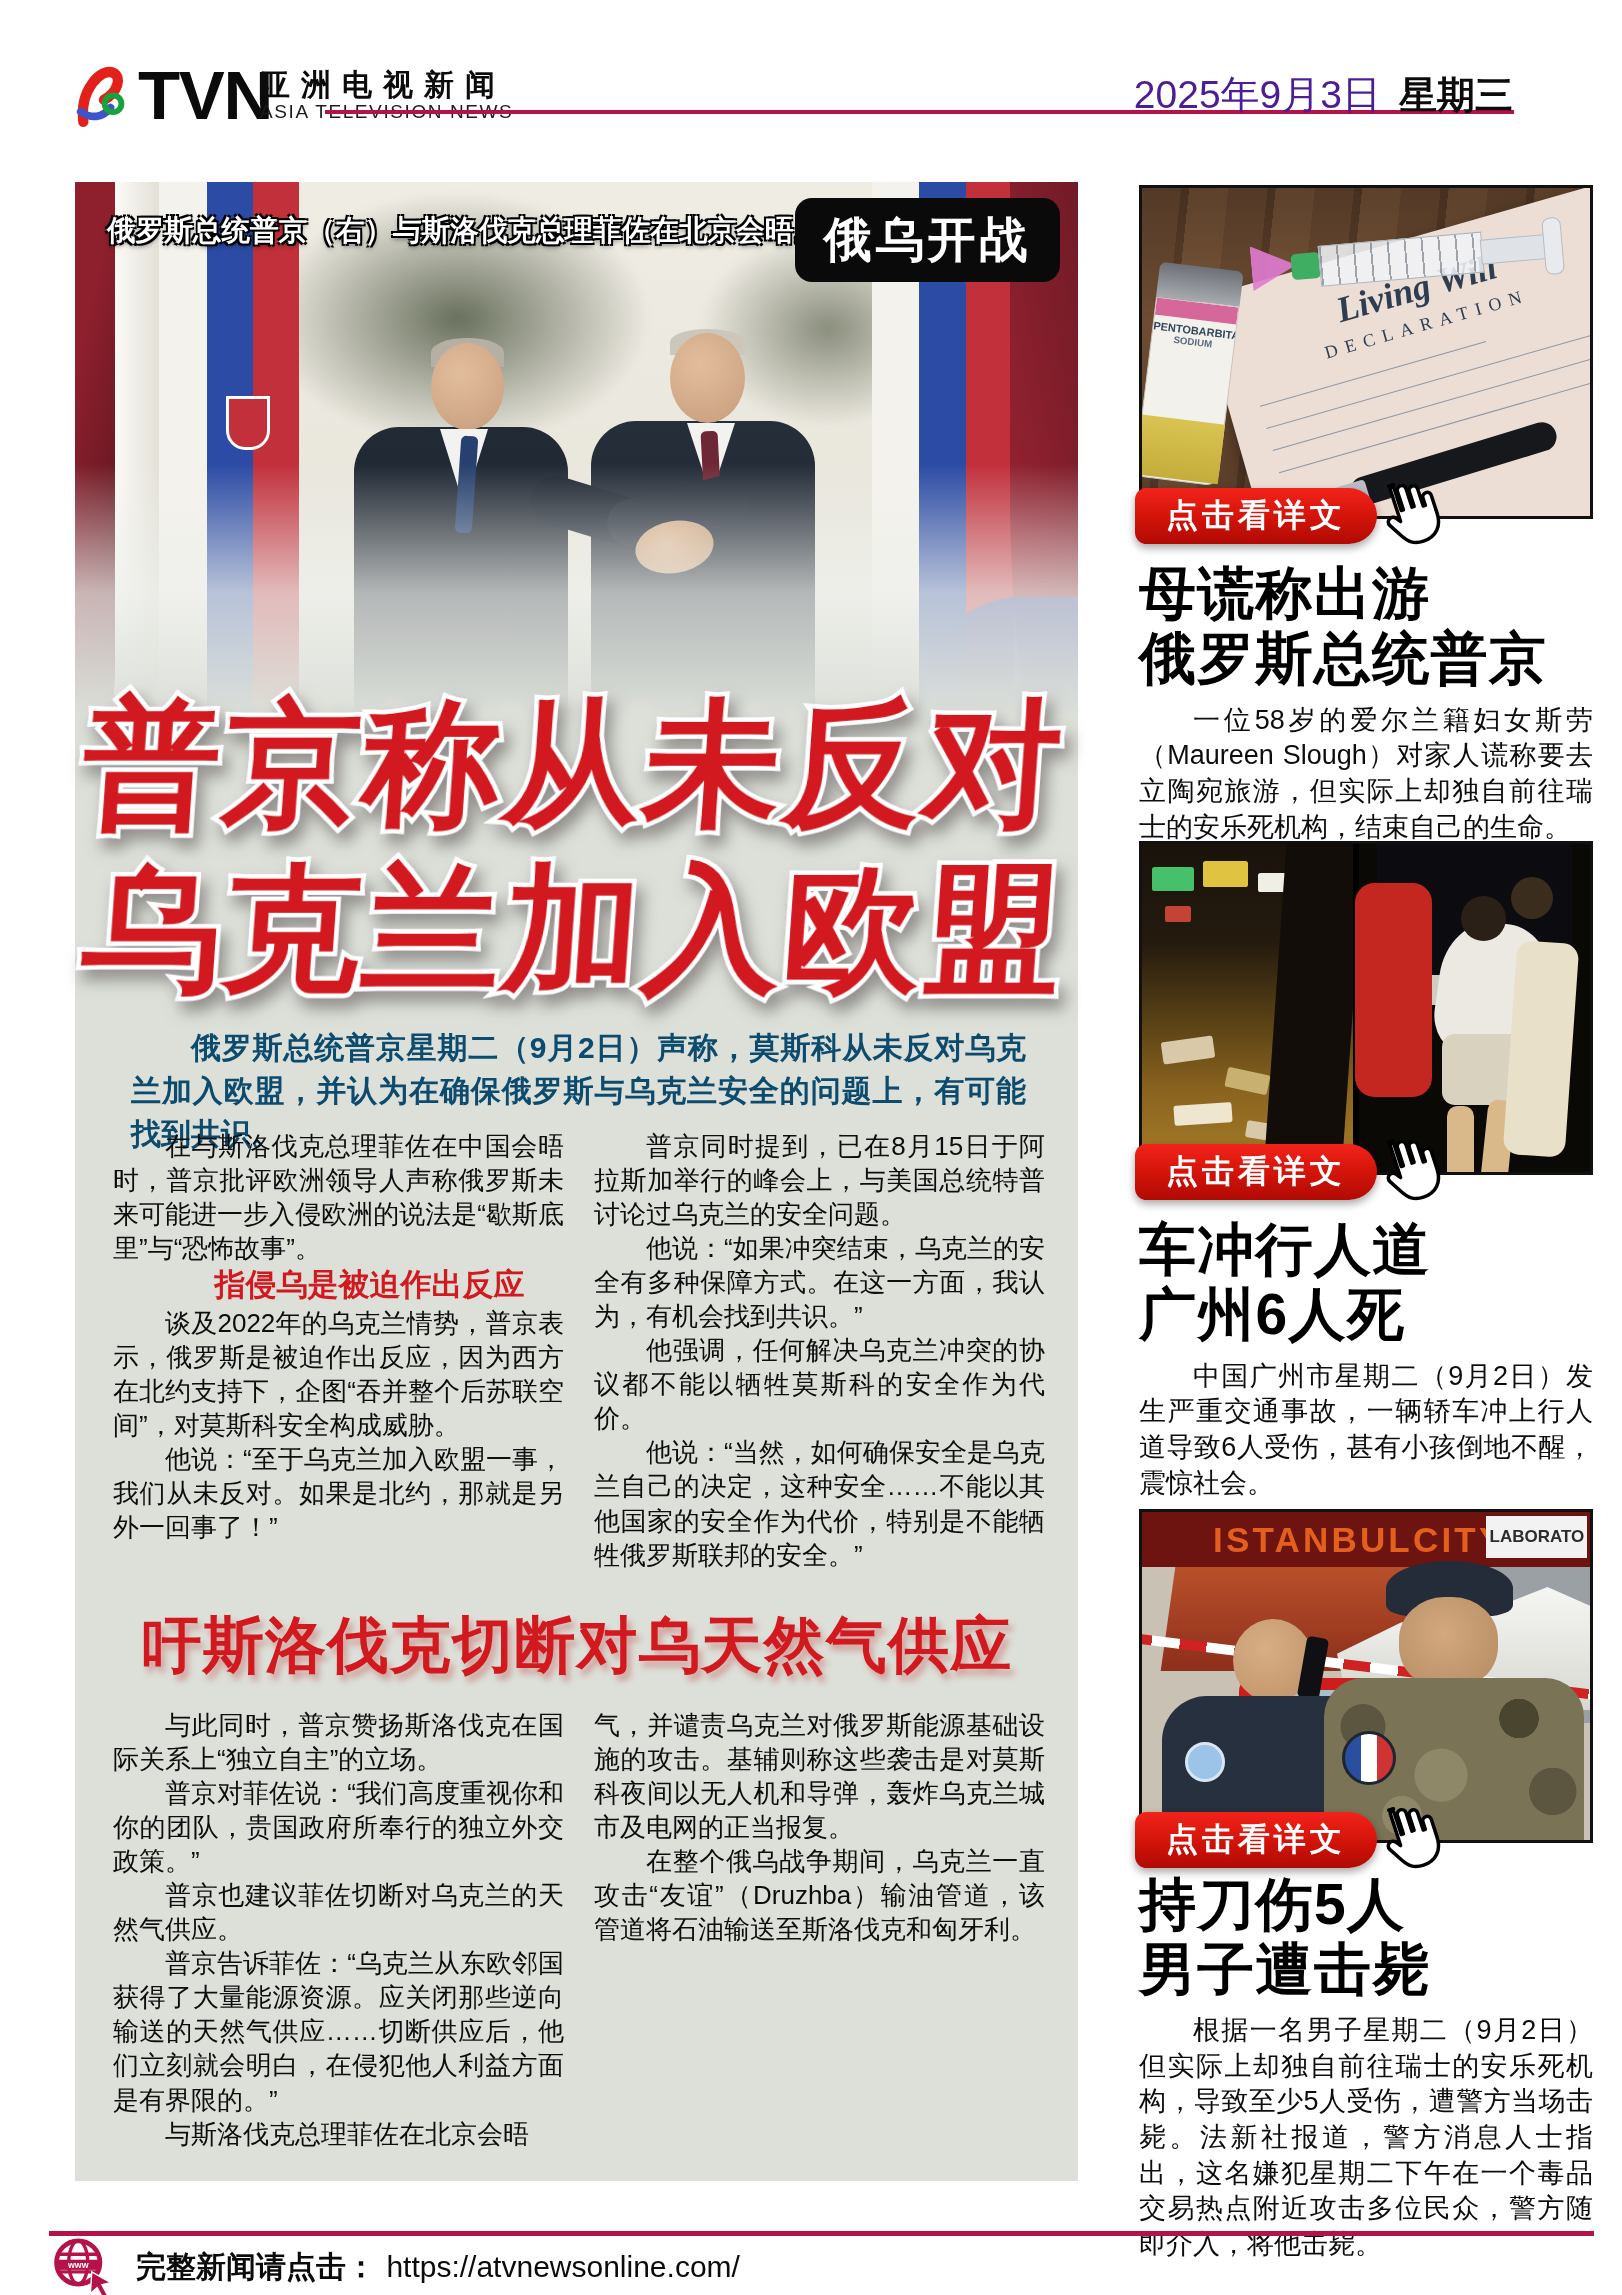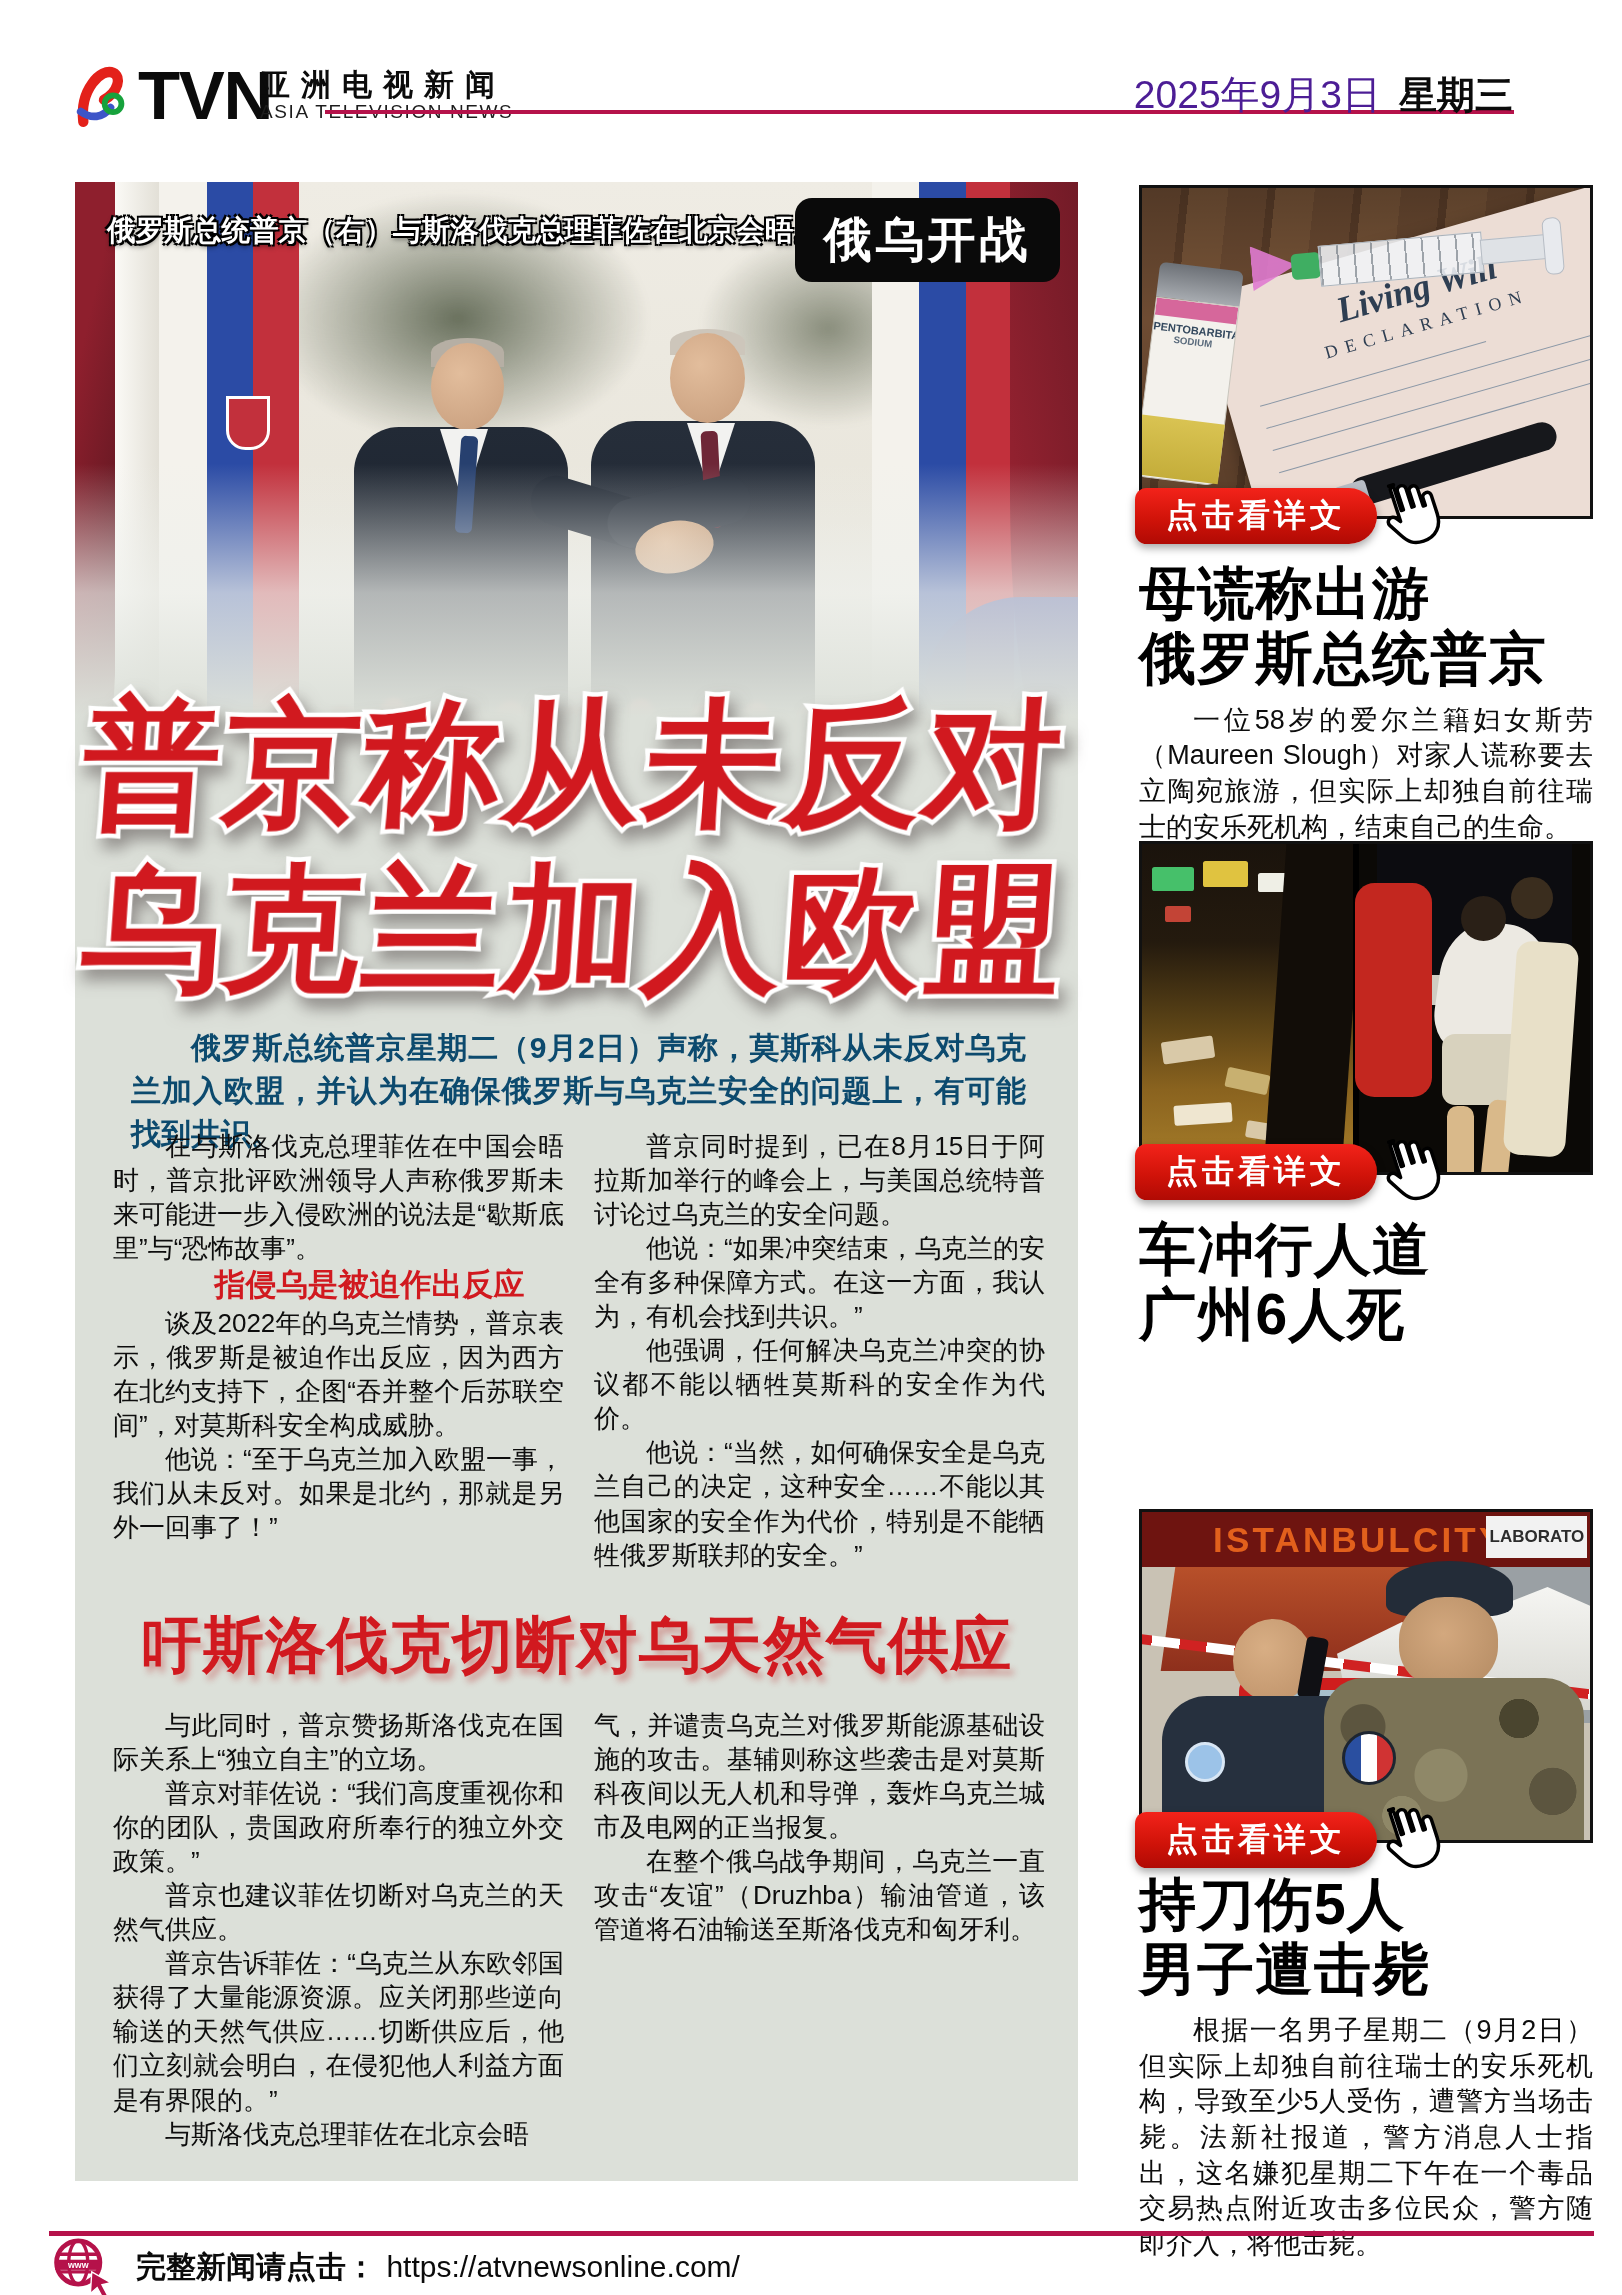--- a/index.html
+++ b/index.html
@@ -338,20 +338,21 @@
         </div>
       </div>
       <div class="readmore">
         <span class="btn">点击看详文</span>
         <svg class="cursor-ic" width="75" height="75" viewBox="0 0 26 30">
           <path d="M10.2 1.8c1 0 1.8.8 1.8 1.8v9h.9V4.9c0-1 .8-1.8 1.8-1.8s1.8.8 1.8 1.8v7.7h.9V6.4c0-1 .8-1.8 1.8-1.8s1.7.8 1.7 1.8v7.2h.9v-3c0-1 .8-1.8 1.8-1.8 1 0 1.7.8 1.7 1.8v7.5c0 5.2-3.2 8.9-8.6 8.9-4.1 0-6-1.7-8-5.2l-2.9-5c-.5-.9-.2-2 .7-2.5.9-.5 2-.2 2.6.6l1.3 1.8V3.6c0-1 .8-1.8 1.8-1.8z" fill="#fff" stroke="#000" stroke-width="1.4" stroke-linejoin="round"></path>
         </svg>
       </div>
       <div class="card-h">车冲行人道</div>
       <div class="card-h" style="margin-top:0;">广州6人死</div>
+      <div class="card-b">中国广州市星期二（9月2日）发生严重交通事故，一辆轿车冲上行人道导致6人受伤，甚有小孩倒地不醒，震惊社会。</div>
     </div>
 
     <div class="card card3">
       <div class="thumb" style="background:#c9c2b4;">
         <div class="awning3"></div>
         <div class="bldg3"></div>
         <div class="tent3a"></div>
         <div class="tent3b"></div>
         <div class="tape3"></div>
         <div class="van3">

